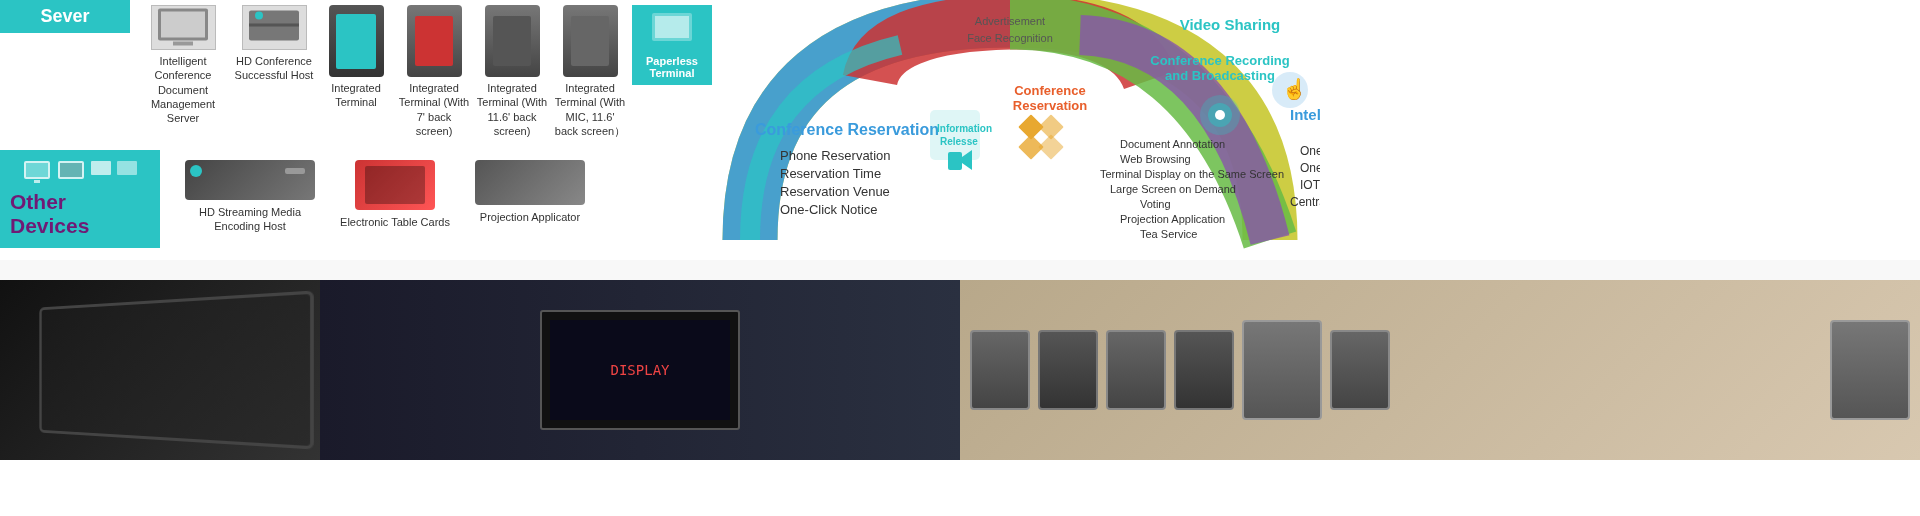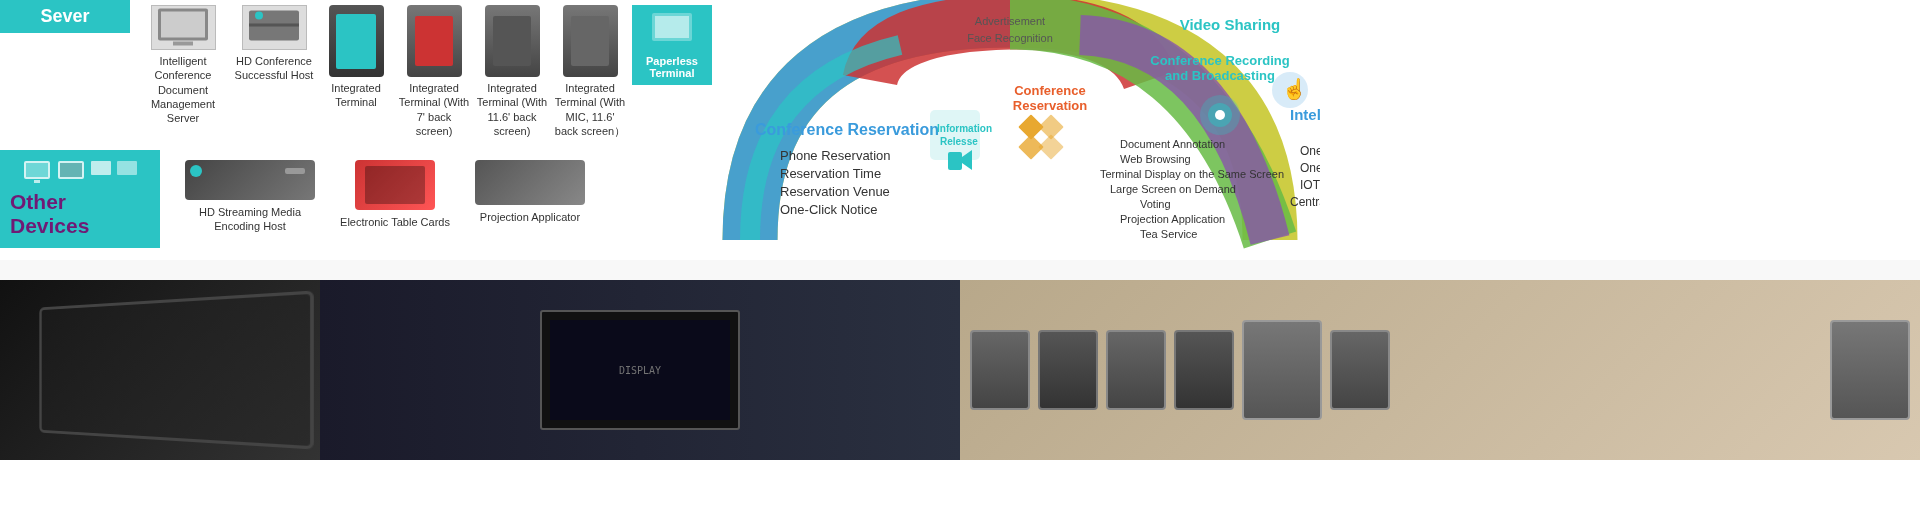--- a/index.html
+++ b/index.html
@@ -365,21 +365,21 @@
 
     <div class="case-image-placeholder dark" style="max-width:580px; background:linear-gradient(135deg,#111,#333); display:flex; align-items:center; justify-content:center;">
 
       <div style="width:280px; height:140px; background:linear-gradient(135deg,#1a1a1a,#2a2a2a); border:3px solid #444; border-radius:6px; transform:perspective(300px) rotateY(-15deg);"></div>
     </div>
 
     <div class="case-image-placeholder" style="flex:2; background:#2a2a2a; position:relative;">
       <div style="position:absolute; inset:0; background:linear-gradient(90deg,#1a1a2a,#2a3040); display:flex; align-items:center; justify-content:center;">
         <div style="width:200px; height:120px; background:#111; border:2px solid #555; border-radius:3px; display:flex; align-items:center; justify-content:center;">
           <div style="width:180px; height:100px; background:#0a0a1a; display:flex; align-items:center; justify-content:center;">
-            <div style="color:#737373; font-size:10px; text-align:center; font-family:monospace;">DISPLAY</div>
+            <div style="color:#ef4444; font-size:14px; text-align:center; font-family:monospace;">DISPLAY</div>
           </div>
         </div>
       </div>
     </div>
 
     <div class="case-image-placeholder" style="flex:3; background:#c8b89a;">
       <div style="width:100%; height:100%; background:linear-gradient(135deg,#b8a88a,#d8c8b0); display:flex; align-items:center; padding:10px; gap:8px;">
 
         <div style="width:60px; height:80px; background:linear-gradient(180deg,#666,#444); border-radius:4px; border:2px solid #888;"></div>
         <div style="width:60px; height:80px; background:linear-gradient(180deg,#555,#333); border-radius:4px; border:2px solid #777;"></div>

